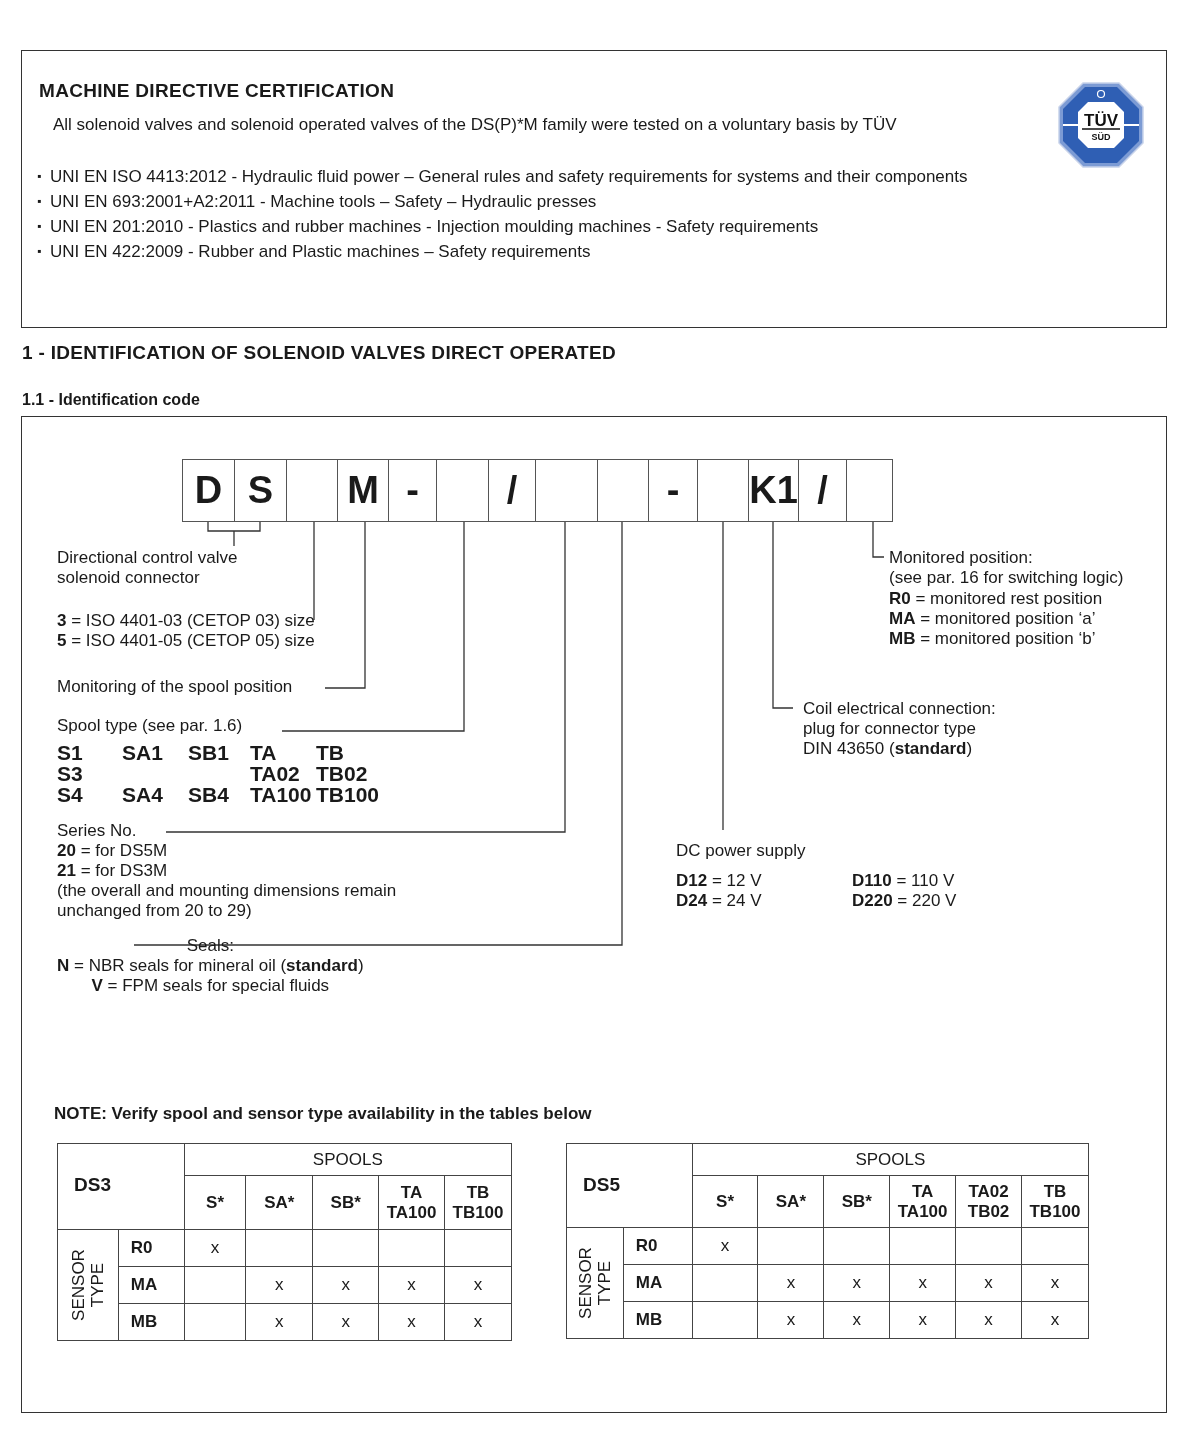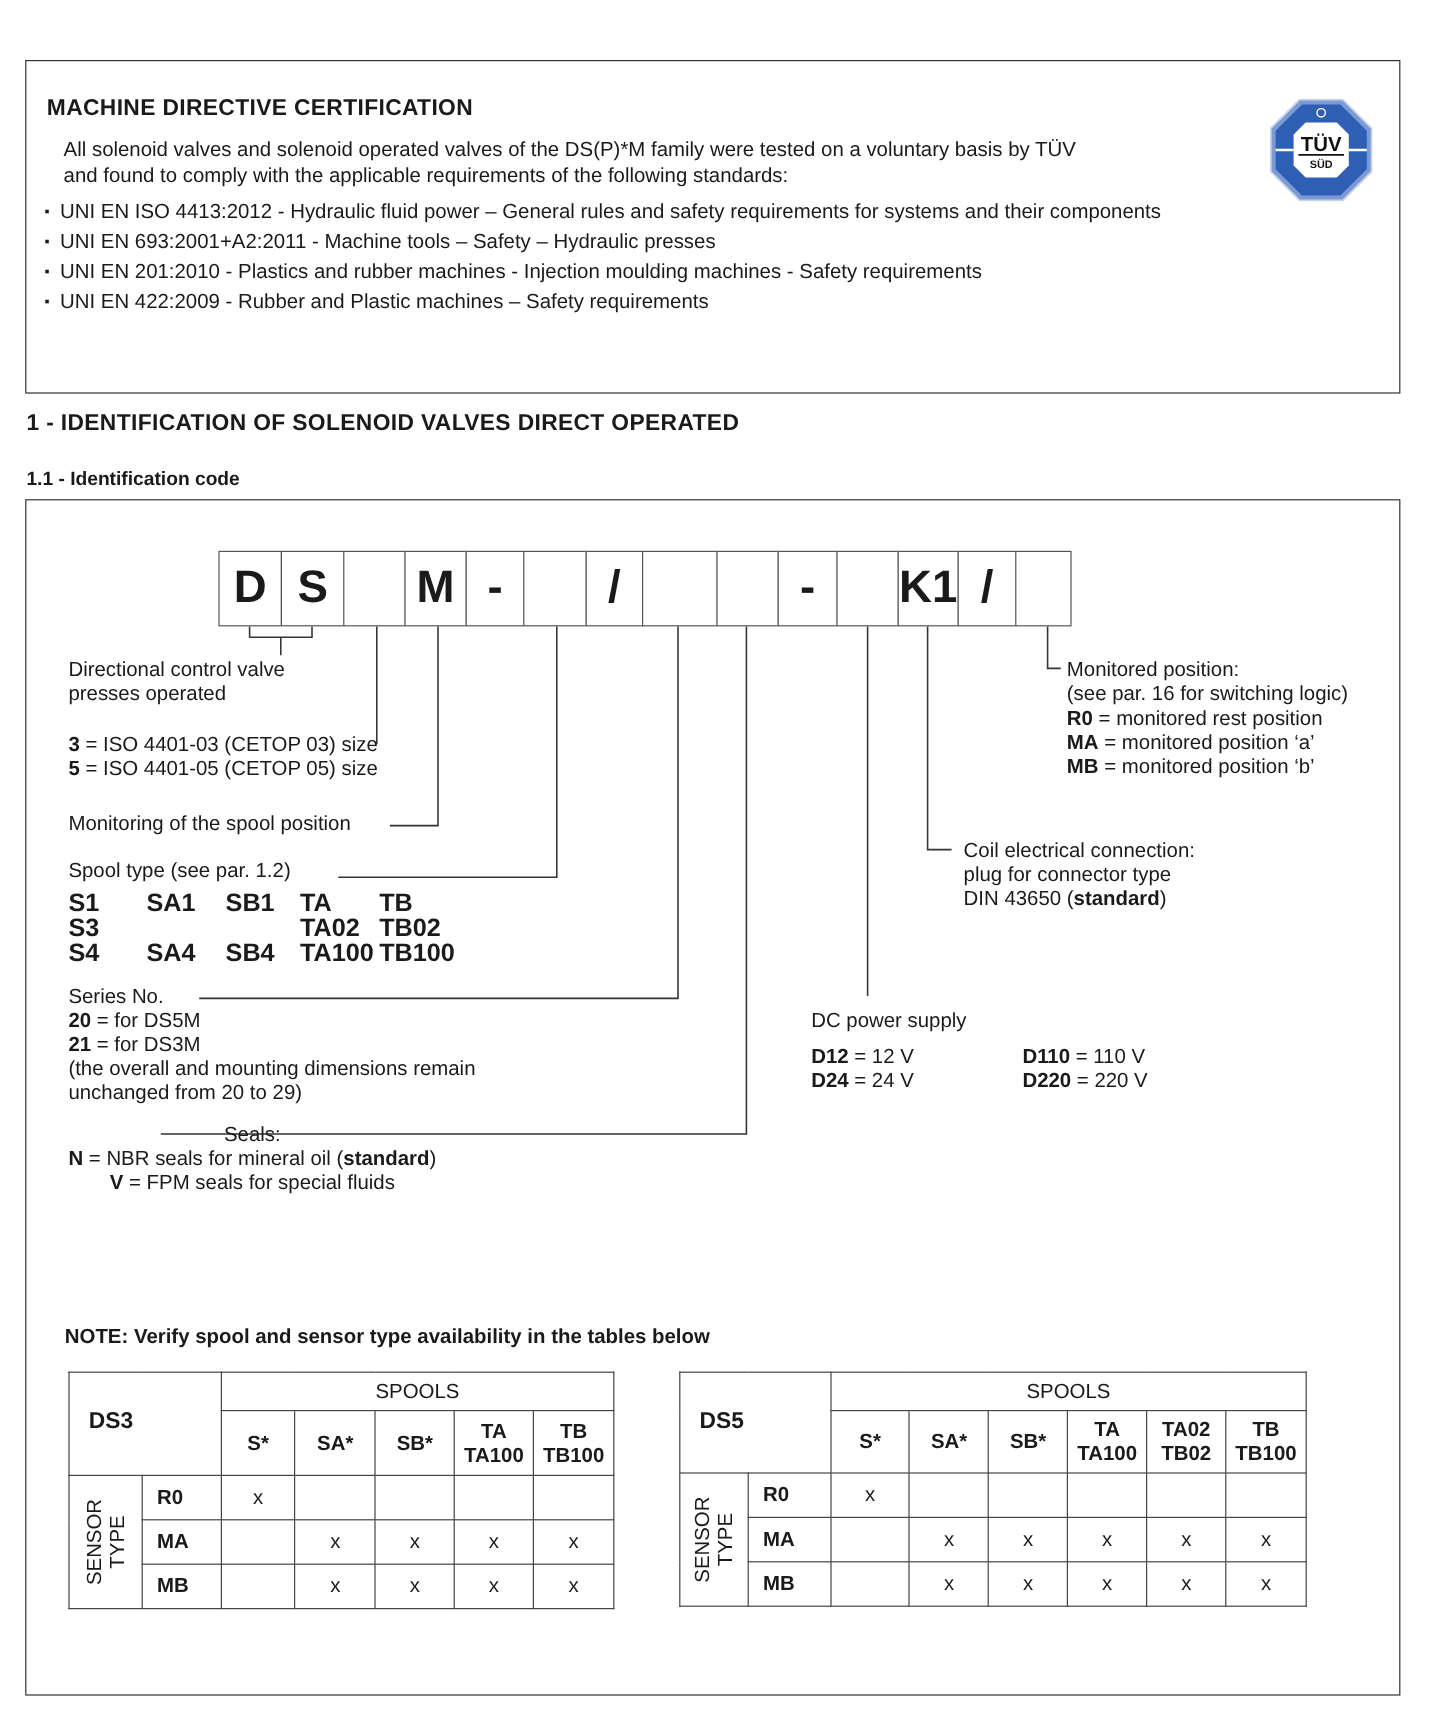--- a/index.html
+++ b/index.html
@@ -31,21 +31,20 @@
   .sensor-v span { position:absolute; left:50%; top:50%; transform:translate(-50%,-50%) rotate(-90deg); white-space:nowrap; font-size:17px; line-height:19px; text-align:center; display:block; }
   .rowlbl { font-weight:bold; text-align:left !important; padding-left:12px !important; }
 </style>
 </head>
 <body>
 
 <div class="abs cert-box"></div>
 <div class="abs cert-title">MACHINE DIRECTIVE CERTIFICATION</div>
 <div class="abs cert-intro">
   <div>All solenoid valves and solenoid operated valves of the DS(P)*M family were tested on a voluntary basis by TÜV</div>
-  <div>and found to comply with the applicable requirements of the following standards:</div>
 </div>
 <ul class="abs std-list">
   <li><span class="bullet">▪</span><span>UNI EN ISO 4413:2012 - Hydraulic fluid power – General rules and safety requirements for systems and their components</span></li>
   <li><span class="bullet">▪</span><span>UNI EN 693:2001+A2:2011 - Machine tools – Safety – Hydraulic presses</span></li>
   <li><span class="bullet">▪</span><span>UNI EN 201:2010 - Plastics and rubber machines - Injection moulding machines - Safety requirements</span></li>
   <li><span class="bullet">▪</span><span>UNI EN 422:2009 - Rubber and Plastic machines – Safety requirements</span></li>
 </ul>
 
 <div class="abs tuv">
   <svg width="86" height="86" viewBox="0 0 86 86">
@@ -100,28 +99,28 @@
     <line x1="723" y1="522" x2="723" y2="830"></line>
 
     <polyline points="773,522 773,708 793,708"></polyline>
 
     <polyline points="873,522 873,557 884,557"></polyline>
   </g>
 </svg>
 
 <div class="lbl" style="left:57px;top:548px;">
   <div>Directional control valve</div>
-  <div>presses operated</div>
+  <div>solenoid connector</div>
 </div>
 <div class="lbl" style="left:57px;top:611px;">
   <div><b>3</b><span> = ISO 4401-03 (CETOP 03) size</span></div>
   <div><b>5</b><span> = ISO 4401-05 (CETOP 05) size</span></div>
 </div>
 <div class="lbl" style="left:57px;top:677px;">Monitoring of the spool position</div>
-<div class="lbl" style="left:57px;top:716px;">Spool type (see par. 1.2)</div>
+<div class="lbl" style="left:57px;top:716px;">Spool type (see par. 1.6)</div>
 
 <div class="spool-grid">
   <div class="row">
     <span class="c" style="width:65px">S1</span>
       <span class="c" style="width:66px">SA1</span>
       <span class="c" style="width:62px">SB1</span>
       <span class="c" style="width:66px">TA</span>
       <span class="c">TB</span>
   </div>
   <div class="row">

